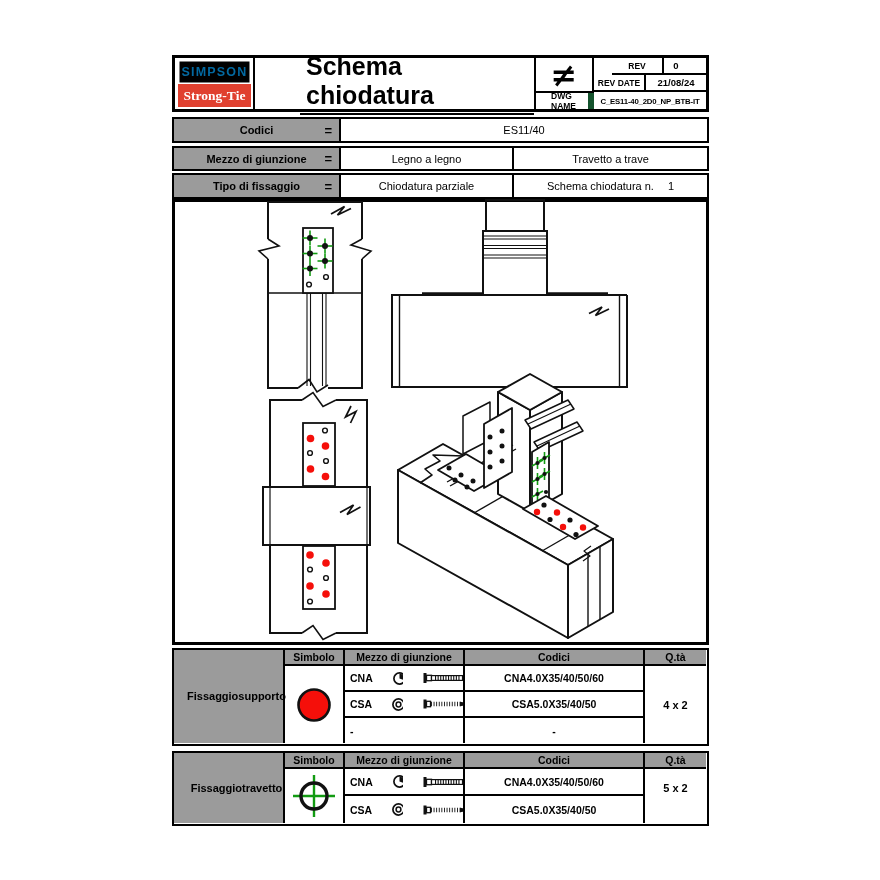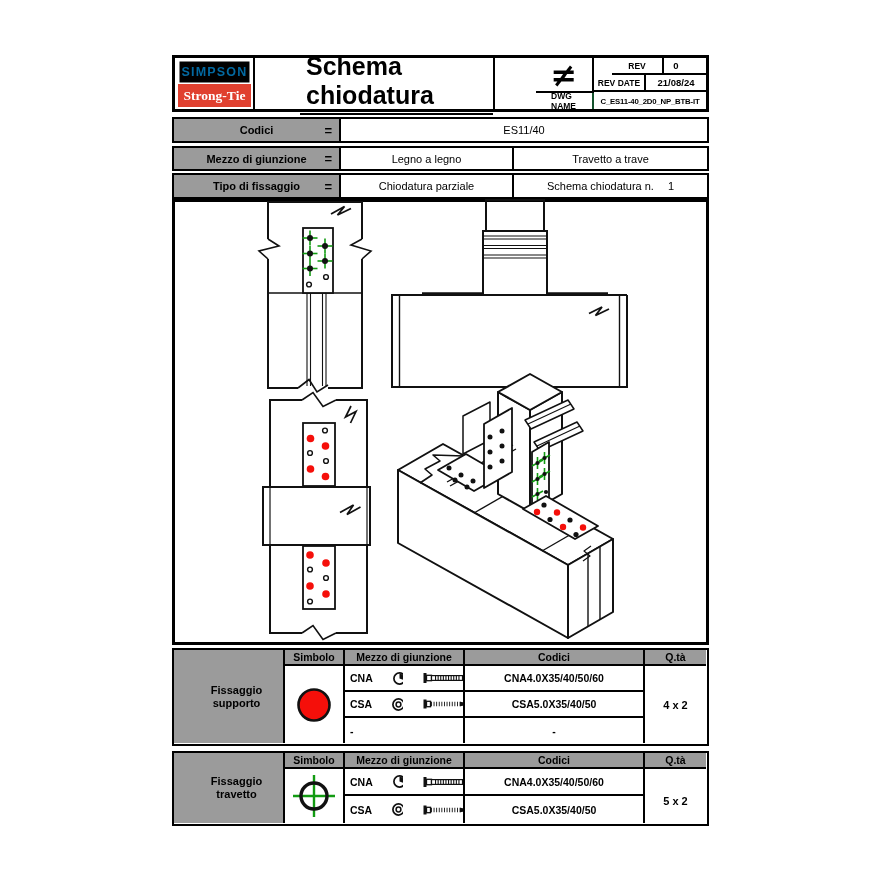--- a/index.html
+++ b/index.html
@@ -13,21 +13,21 @@
   .cell { display:flex; align-items:center; justify-content:center; font-weight:bold; }
   .fs11 { font-size:11px; }
 
   
   #header-box { top:55px; height:57px; border:3px solid #000; }
   .logo-cell { left:0; top:0; width:80px; height:51px; border-right:2.5px solid #000; }
   .logo-black { left:3px; top:2px; width:73px; height:24px; background:#000; box-shadow: inset 0 0 0 1.5px #fff;
                 display:flex; align-items:center; justify-content:center; color:#0369a1; font-size:12.5px; font-weight:bold; letter-spacing:1.2px; }
   .logo-red { left:3px; top:26px; width:73px; height:23px; display:flex; align-items:center; justify-content:center;
               color:#fff; font-family:"Liberation Serif", serif; font-weight:bold; font-size:13.5px; }
-  .title-cell { left:80px; top:0; width:240px; height:51px; border-right:2.5px solid #000; display:flex; align-items:center; justify-content:center;padding-left:45px; }
+  .title-cell { left:80px; top:0; width:281px; height:51px; border-right:2.5px solid #000; display:flex; align-items:center; justify-content:center;padding-left:45px; }
   .title-text { font-size:25px; font-weight:bold; border-bottom:2.5px solid #000; padding:0 6px 3px 6px; }
   .neq-cell { left:361px; top:0; width:58px; height:35px; border-right:2px solid #000; border-bottom:2px solid #000;
               display:flex; align-items:center; justify-content:center; font-family:"DejaVu Sans", sans-serif;
               font-size:32px; font-weight:bold; font-style:italic; }
   .rev-label { width:52px; height:17px; font-size:8.5px; }
   .rev-value { width:60px; height:17px; font-size:9.5px; }
   .dwg-label { left:361px; top:35px; width:58px; height:16px; font-size:8.5px; }
   .dwg-value { left:419px; top:35px; width:112px; height:16px; font-size:7.8px; letter-spacing:-0.2px; }
 
   
@@ -38,21 +38,21 @@
   .info-val { flex:1; display:flex; align-items:center; justify-content:center; font-size:11px; font-weight:normal; }
   .split { border-right:2.5px solid #000; }
 
   
   #drawing-box { top:199px; height:446px; border:3px solid #000; }
   #drawings-svg { position:absolute; left:0; top:0; width:880px; height:880px; pointer-events:none; z-index:5; }
 
   
   .legend { border:2.5px solid #000; }
   .group-cell { left:0; top:0; width:111px; background:#9b9b9b; border-right:2px solid #000;
-                display:flex; flex-direction:column; align-items:center; justify-content:center;
+                display:flex; flex-direction:row; align-items:center; justify-content:center;
                 font-size:11px; font-weight:bold; line-height:13px;padding-left:16px; }
   .col-simbolo { left:111px; width:60px; }
   .col-mezzo   { left:171px; width:120px; }
   .col-codici  { left:291px; width:180px; }
   .col-qta     { left:471px; width:61px; }
   .lhead { top:0; height:16px; font-size:10.5px; border-bottom:2px solid #000; }
   .mezzo-row { display:flex; align-items:center; gap:19px; padding-left:5px; font-size:10.5px; font-weight:bold; }
   .code-txt { width:28px; }
   .cod-cell { font-size:10.5px; }
 </style>
@@ -67,21 +67,21 @@
       <div class="abs logo-red" style="background:#e0402f;">Strong-Tie</div>
     </div>
     <div class="abs title-cell">
       <span class="title-text">Schema chiodatura</span>
     </div>
     <div class="abs neq-cell">≠</div>
     <div class="abs cell rev-label gray" style="left:437px; top:0; border-right:2px solid #000; border-bottom:2px solid #000; background:#fff;">REV</div>
     <div class="abs cell rev-value" style="left:471px; top:0; border-bottom:2px solid #000;">0</div>
     <div class="abs cell rev-label" style="left:419px; top:17px; border-right:2px solid #000; border-bottom:2px solid #000;">REV DATE</div>
     <div class="abs cell rev-value" style="left:471px; top:17px; border-bottom:2px solid #000;">21/08/24</div>
-    <div class="abs cell dwg-label" style="border-right:2px solid #14532d;padding-left:15px;">DWG NAME</div>
+    <div class="abs cell dwg-label" style="border-right:6px solid #14532d;padding-left:15px;">DWG NAME</div>
     <div class="abs cell dwg-value">C_ES11-40_2D0_NP_BTB-IT</div>
   </div>
 
   <div class="box info-row" style="top:117px; height:26px;">
     <div class="info-label">
       <span>Codici</span>
       <span class="eq">=</span>
     </div>
     <div class="info-val">ES11/40</div>
   </div>
@@ -381,16 +381,16 @@
       </svg>
       <svg width="54" height="14">
         <rect x="1.5" y="2.5" width="3" height="9" fill="#111"></rect>
         <rect x="4.5" y="4.3" width="4" height="5.4" fill="#fff" stroke="#111" stroke-width="1.3"></rect>
         <line x1="9" y1="7" x2="39" y2="7" stroke="#111" stroke-width="4.6" stroke-dasharray="0.9 1.7"></line>
         <polygon points="38,4.7 51,7 38,9.3" fill="#111"></polygon>
       </svg>
     </div>
     <div class="abs cell cod-cell col-codici b-r2" style="top:43px; height:27px;">CSA5.0X35/40/50</div>
 
-    <div class="abs cell fs11 col-qta" style="top:16px; height:64px;">5 x 2</div>
+    <div class="abs cell fs11 col-qta" style="top:3px; height:64px;">5 x 2</div>
   </div>
 
 </div>
 
 </body></html>

